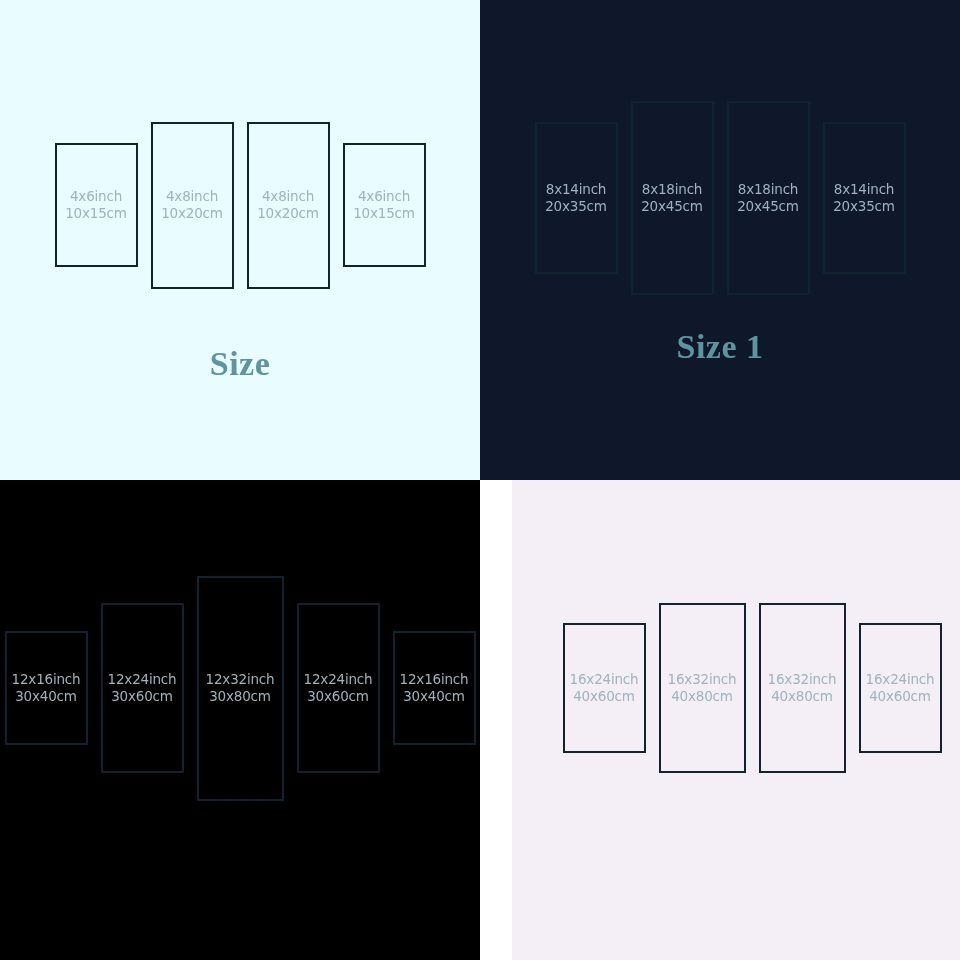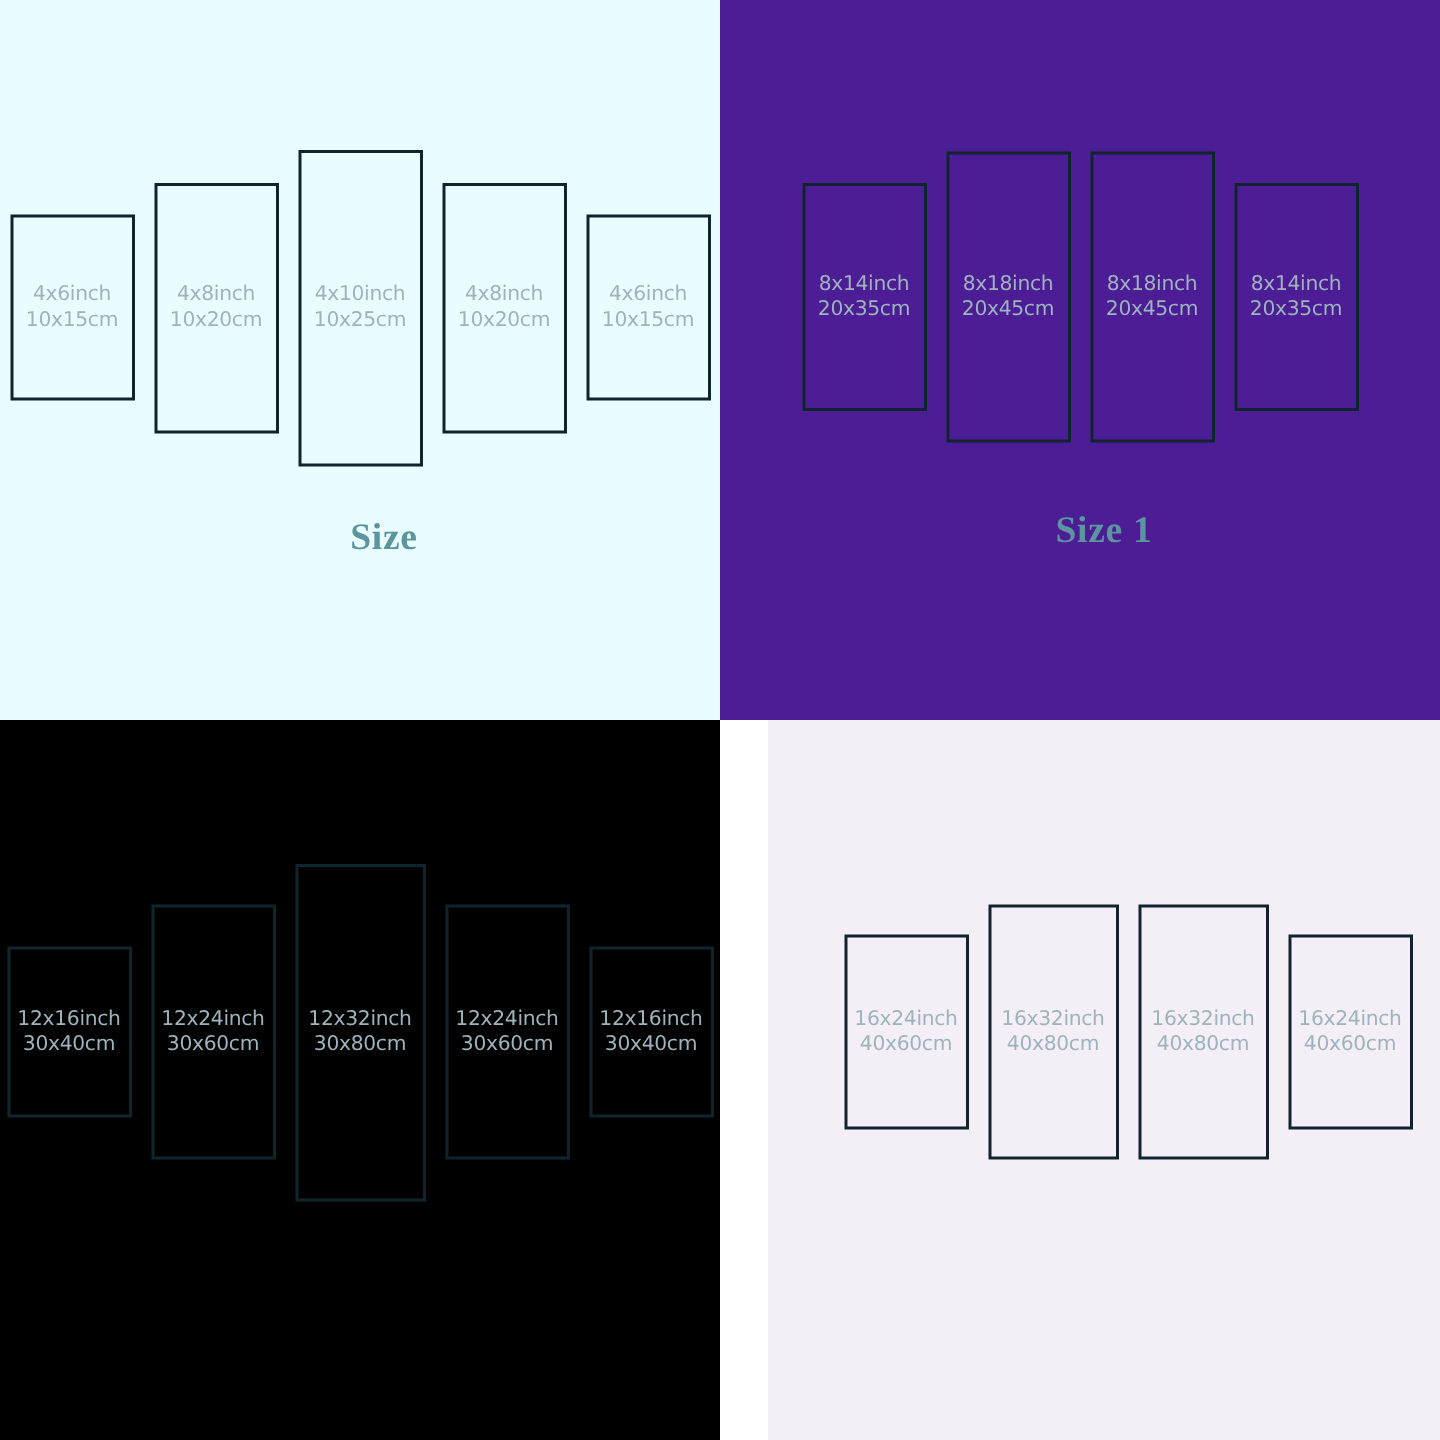--- a/index.html
+++ b/index.html
@@ -69,57 +69,53 @@
   }
 
   .quadrant-title {
     position: absolute;
     left: 0;
     width: 480px;
     text-align: center;
     color: #5b95a0;
     font-family: "Liberation Serif", "DejaVu Serif", serif;
     font-weight: 700;
-    font-size: 25px;
+    font-size: 34px;
     letter-spacing: 0.5px;
-    padding-left: 16px;
   }
 
   
   #quadrant-0 { background: #e9fcff; }
-  #quadrant-1 { background: #4c1d95; }
+  #quadrant-1 { background: #0f172a; }
   #quadrant-2 { background: #000000; }
   #quadrant-3 { background: #f4eff7; margin-left: 32px; }
 
   
   #quadrant-0 .quadrant-title { top: 345px; }
-  #quadrant-1 .quadrant-title { top: 340px; }
+  #quadrant-1 .quadrant-title { top: 328px; }
   #quadrant-2 .quadrant-title { top: 353px; }
   #quadrant-3 .quadrant-title { top: 353px; }
 
   
   #quadrant-0 .panel-row { top: 15px; }
   #quadrant-1 .panel-row { top: 8px; }
   #quadrant-2 .panel-row { top: 18px; }
   #quadrant-3 .panel-row { top: 18px; }
 </style>
 </head>
 <body>
 
 <div id="chart-grid">
     <div class="quadrant" id="quadrant-0">
       <div class="panel-row">
         <div class="panel" style="width: 83px; height: 124px;">
           <div class="panel-label"><span>4x6inch</span><span class="line2">10x15cm</span></div>
         </div>
         <div class="panel" style="width: 83px; height: 167px;">
           <div class="panel-label"><span>4x8inch</span><span class="line2">10x20cm</span></div>
-        </div>
-        <div class="panel" style="width: 83px; height: 211px;">
-          <div class="panel-label"><span>4x10inch</span><span class="line2">10x25cm</span></div>
         </div>
         <div class="panel" style="width: 83px; height: 167px;">
           <div class="panel-label"><span>4x8inch</span><span class="line2">10x20cm</span></div>
         </div>
         <div class="panel" style="width: 83px; height: 124px;">
           <div class="panel-label"><span>4x6inch</span><span class="line2">10x15cm</span></div>
         </div>
       </div>
       <div class="quadrant-title">Size</div>
     </div>

